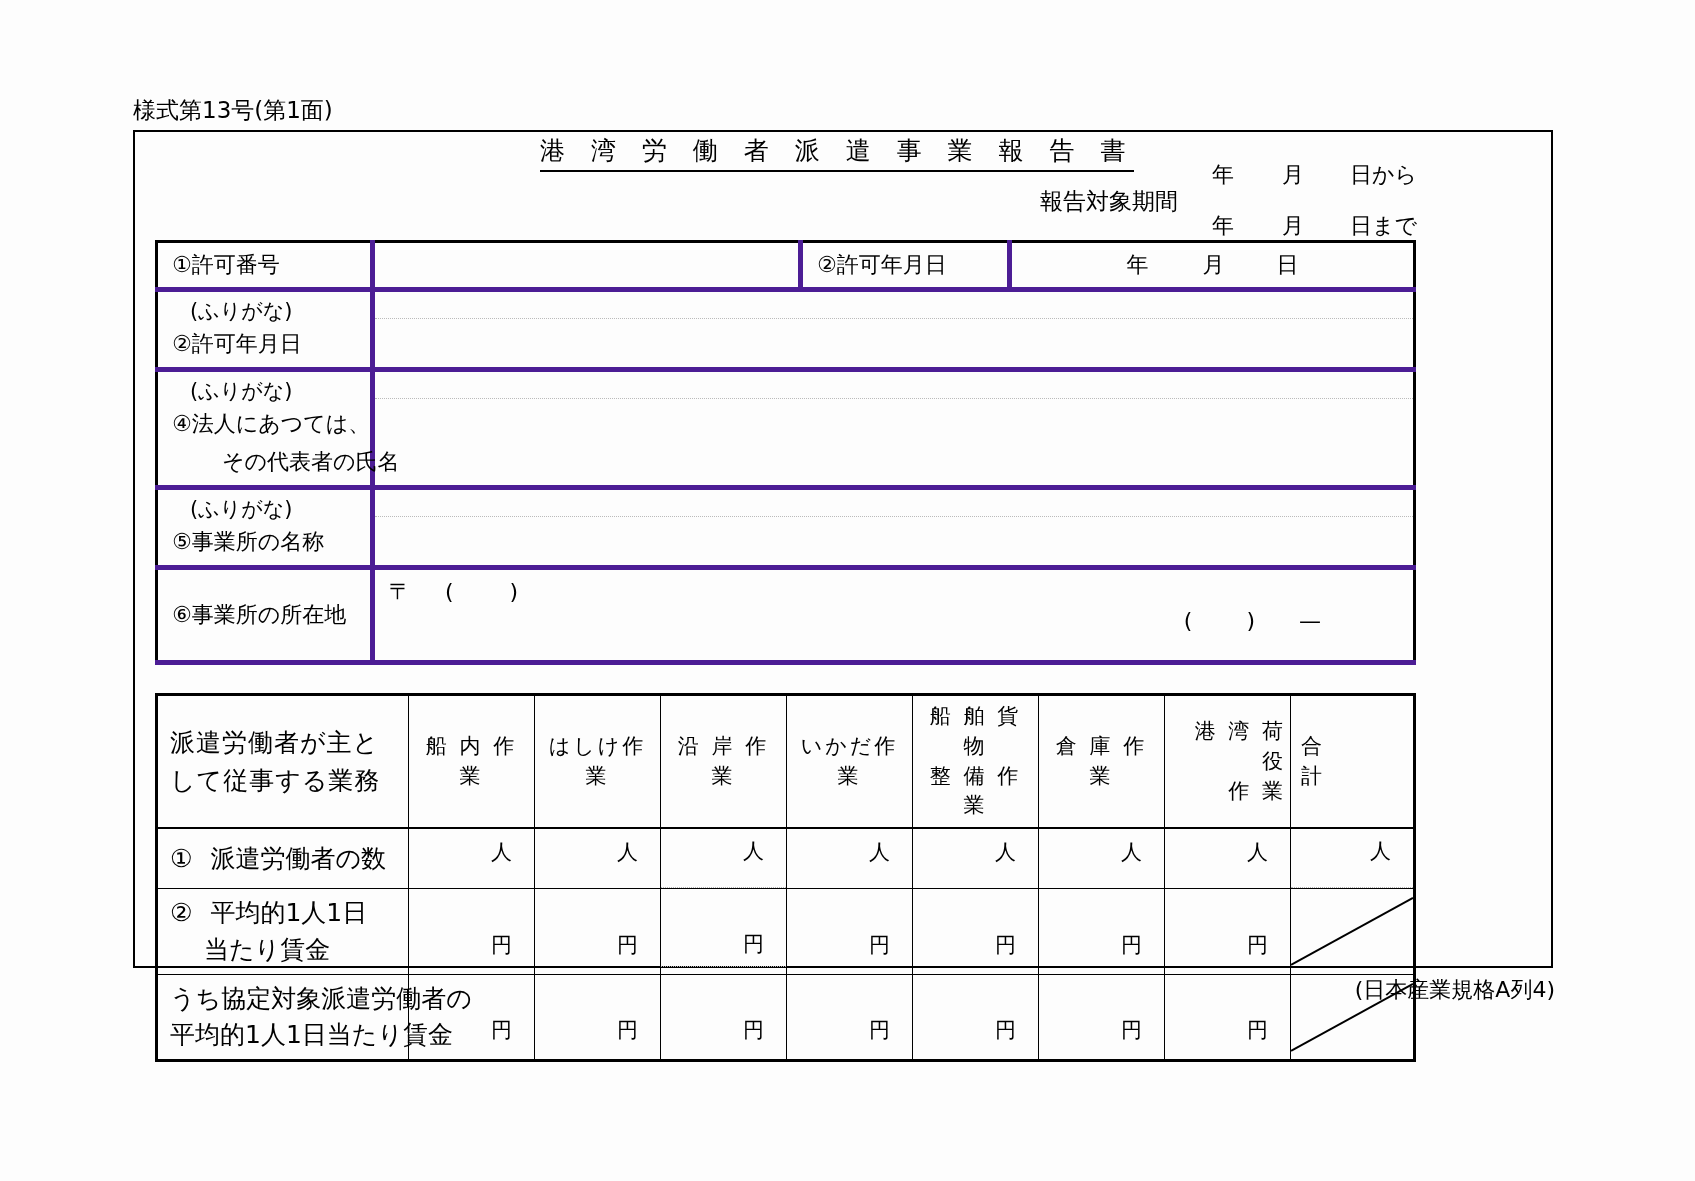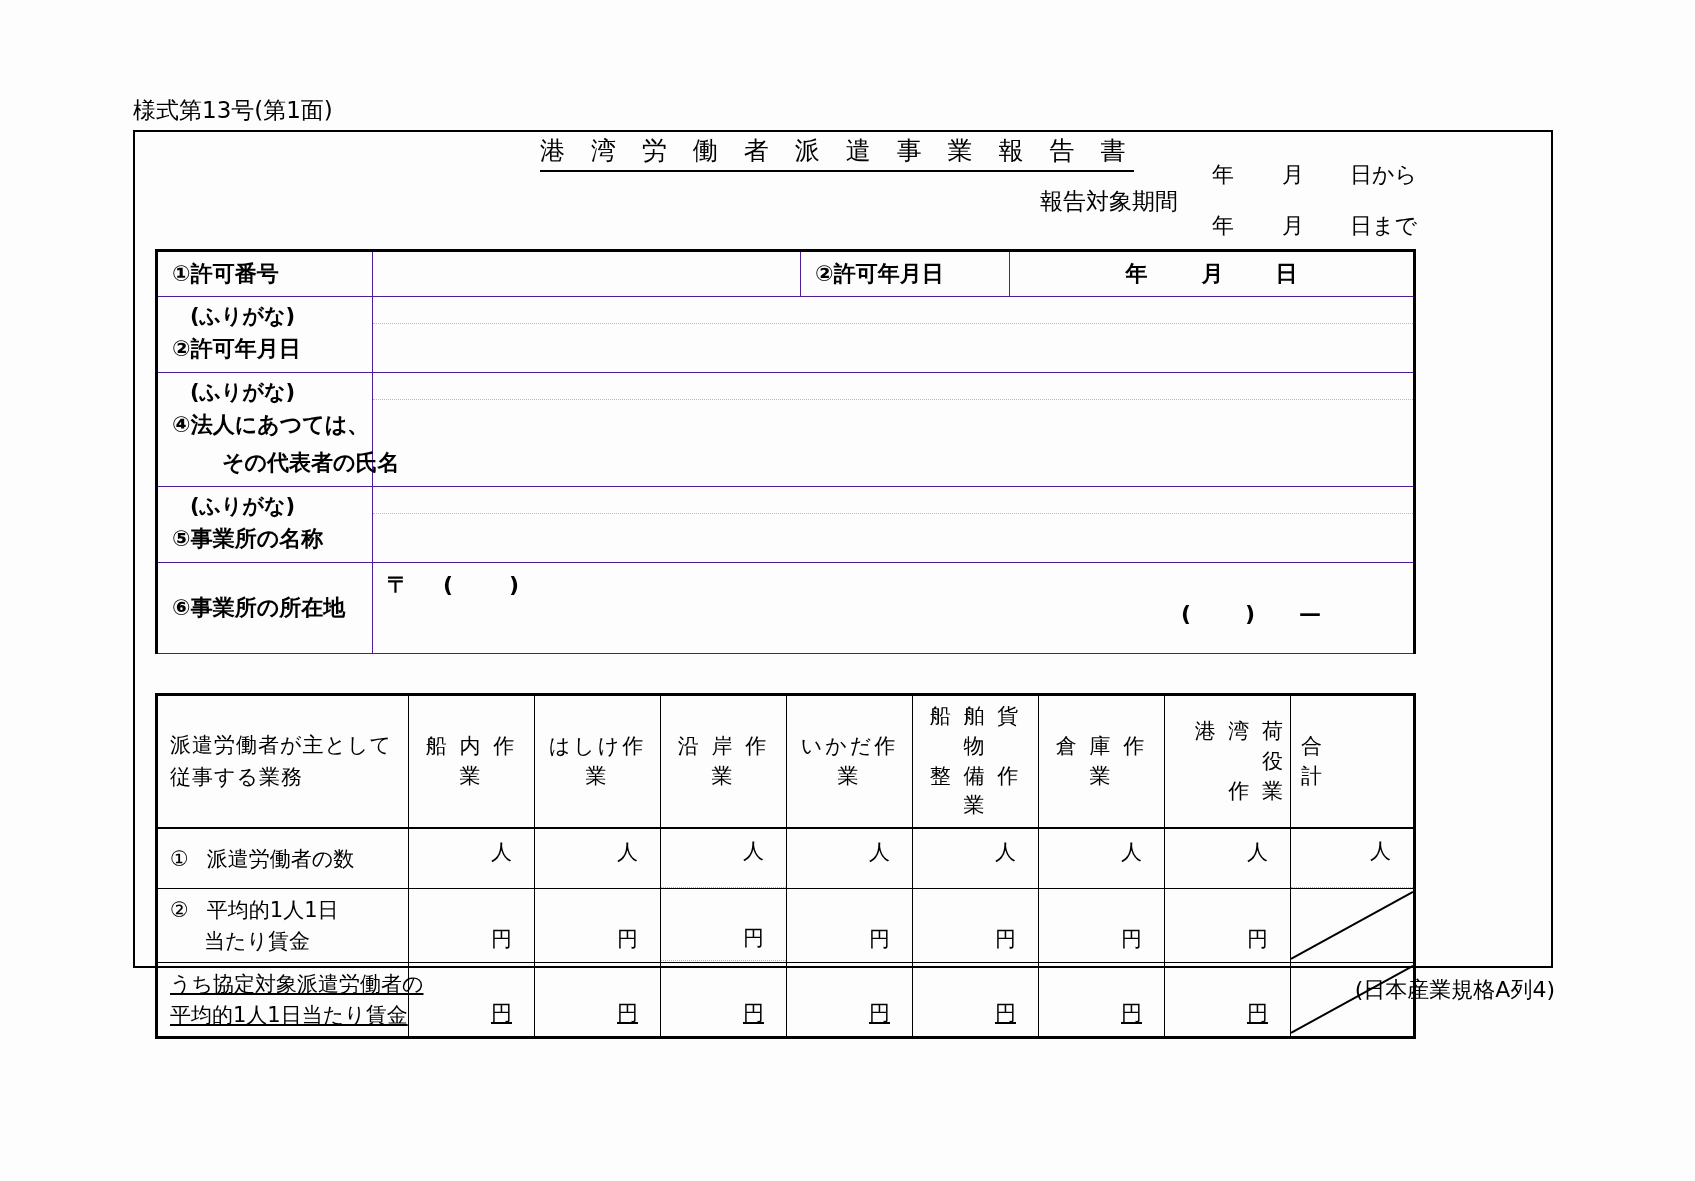--- a/index.html
+++ b/index.html
@@ -74,28 +74,27 @@
     font-size: 22px;
     white-space: nowrap;
   }
   .period-from span.y, .period-to span.y { margin-right: 48px; }
   .period-from span.m, .period-to span.m { margin-right: 46px; }
 
   
   .id-table {
     position: absolute;
     left: 155px;
-    top: 249px;
+    top: 240px;
     width: 1258px;
     border-collapse: collapse;
     table-layout: fixed;
-    font-weight: bold;
   }
   .id-table td {
-    border: 1px solid #4c1d95;
+    border: 5px solid #4c1d95;
     font-size: 22px;
     vertical-align: top;
     padding: 0;
   }
   .id-table .outer-l { border-left: 3px solid #000; }
   .id-table .outer-r { border-right: 3px solid #000; }
   .id-table tr.first-row td { border-top: 3px solid #000; }
   .id-table tr.last-row td { border-bottom: 3px solid #000; }
 
   .lbl {
@@ -179,39 +178,39 @@
   }
   .res-table td {
     border: 1px solid #000;
     font-size: 21px;
     padding: 0;
     vertical-align: middle;
   }
   .res-table td.ol { border-left: 3px solid #000; }
   .res-table td.orr { border-right: 3px solid #000; }
   .res-table tr.topr td { border-top: 3px solid #000; }
-  .res-table tr.botr td { border-bottom: 3px solid #000; text-decoration: underline; }
+  .res-table tr.botr td { border-bottom: 3px solid #000; }
   .res-table tr.hdr-row td { border-bottom: 2px solid #000; }
 
   .colhead {
     text-align: center;
     font-size: 21px;
     line-height: 1.42;
     padding: 6px 4px;
     letter-spacing: 3px;
   }
   .colhead.total {
     letter-spacing: 0;
     text-align: left;
     padding-left: 10px;
   }
   .colhead.total .sp { display: inline-block; width: 74px; }
 
   .rowhead {
-    font-size: 21px;
+    font-size: 25px;
     line-height: 1.45;
     padding: 6px 4px 6px 12px;
     white-space: nowrap;
   }
   .rowhead .circ { margin-right: 18px; }
   .rowhead .ind { display: inline-block; padding-left: 34px; }
 
   .unit {
     text-align: right;
     padding: 8px 22px 8px 4px;

